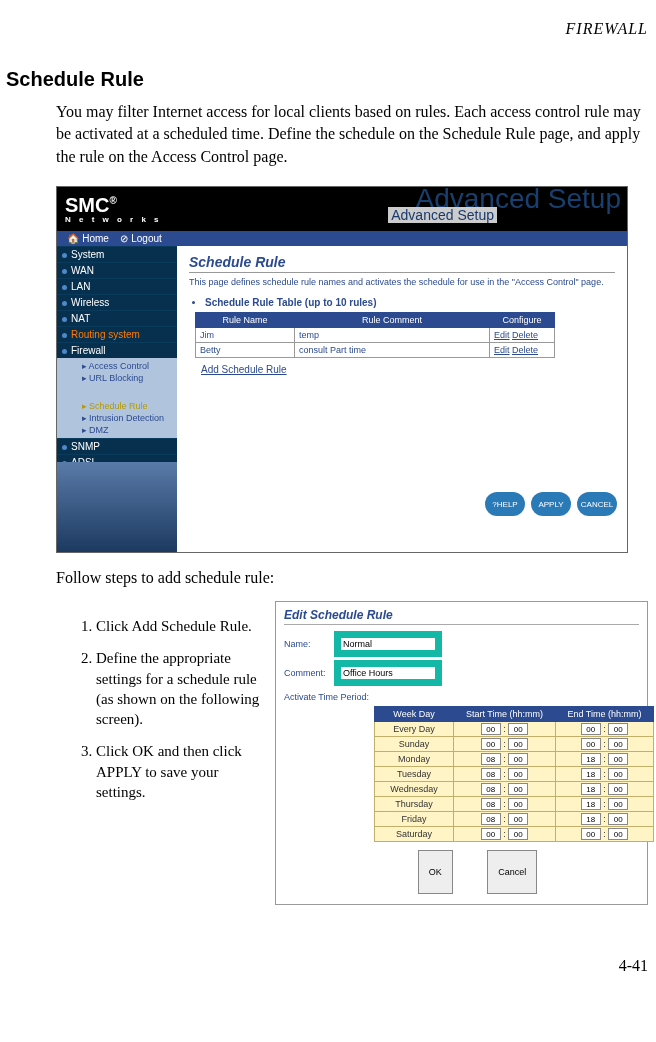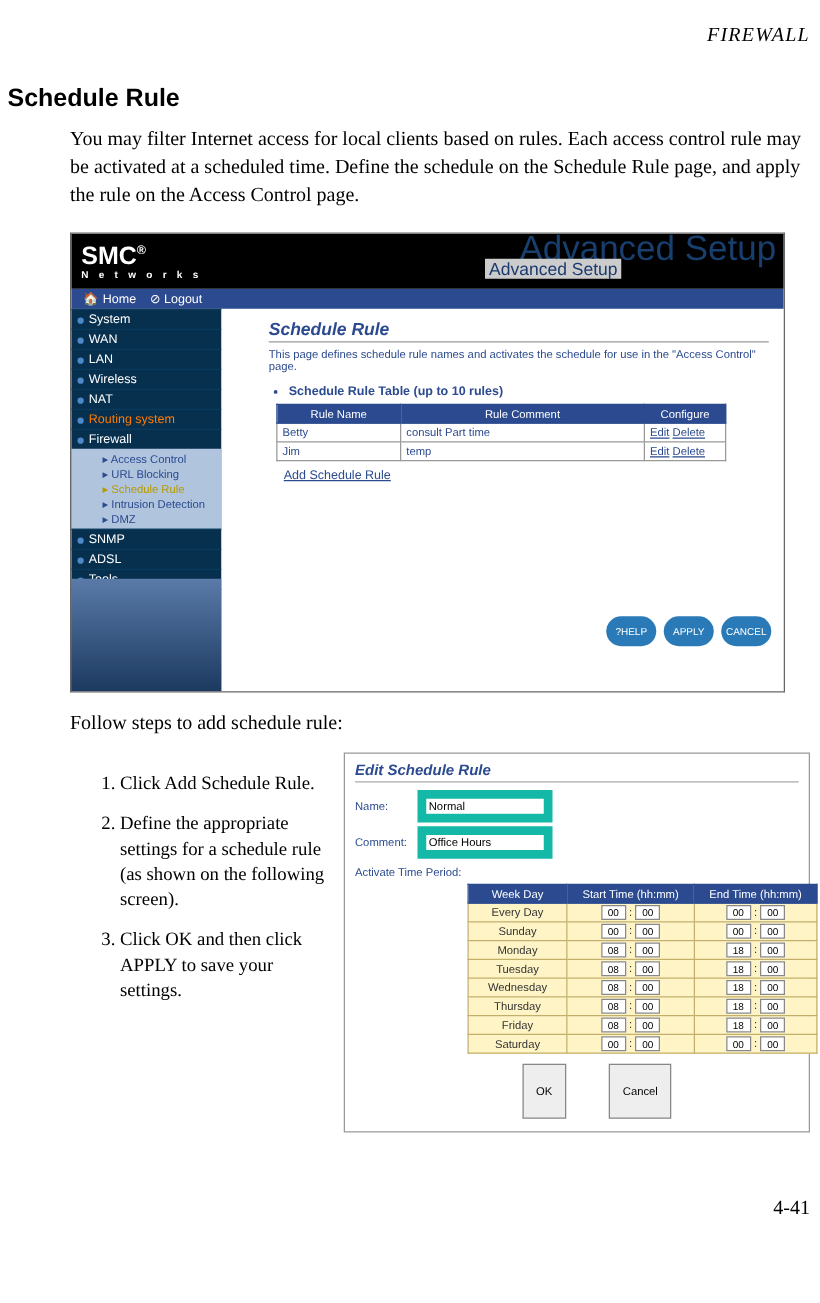--- a/index.html
+++ b/index.html
@@ -85,21 +85,20 @@
   .homebar {
     background: #2b4a8f;
     color: #fff;
     font-size: 10px;
     text-align: left;
     padding: 2px 10px;
   }
   .shot1-body {
     display: flex;
     height: 306px;
-    gap: 26px;
   }
   .sidebar {
     width: 120px;
     background: #07304f;
     color: #fff;
     font-size: 10px;
     position: relative;
   }
   .sidebar .item, .sidebar .subitem {
     border-top: 1px solid #0a3a5c;
@@ -118,21 +117,21 @@
     background: #4d89c8;
   }
   .routing { color: #ff7a00; }
   .sidebar .subgroup {
     background: #b0c4de;
     color: #2b4a8f;
     font-size: 9px;
     padding: 2px 0 2px 25px;
   }
   .sidebar .subgroup div { padding: 1px 0; }
-  .sidebar .subgroup .sel { color: #b59a00; }
+  .sidebar .subgroup .sel { color: #b59a00; margin-top: 16px; }
   .sideimg {
     position: absolute;
     bottom: 0;
     left: 0;
     width: 120px;
     height: 90px;
     background: linear-gradient(#5a7aa8, #1c3a60);
   }
   .content1 {
     flex: 1;
@@ -352,27 +351,27 @@
           <li>Schedule Rule Table (up to 10 rules)</li>
         </ul>
       <table class="rule">
         <tbody>
             <tr>
           <th style="width:90px">Rule Name</th>
           <th>Rule Comment</th>
           <th style="width:56px">Configure</th>
         </tr>
         <tr>
-          <td>Betty</td>
-          <td>consult Part time</td>
+          <td>Jim</td>
+          <td>temp</td>
           <td><span class="link">Edit</span> <span class="link">Delete</span></td>
         </tr>
         <tr>
-          <td>Jim</td>
-          <td>temp</td>
+          <td>Betty</td>
+          <td>consult Part time</td>
           <td><span class="link">Edit</span> <span class="link">Delete</span></td>
         </tr>
       </tbody>
         </table>
       <div class="addlink">Add Schedule Rule</div>
       <div class="btnrow">
         <div class="roundbtn">? <span>HELP</span></div>
         <div class="roundbtn">APPLY</div>
         <div class="roundbtn">CANCEL</div>
       </div>

